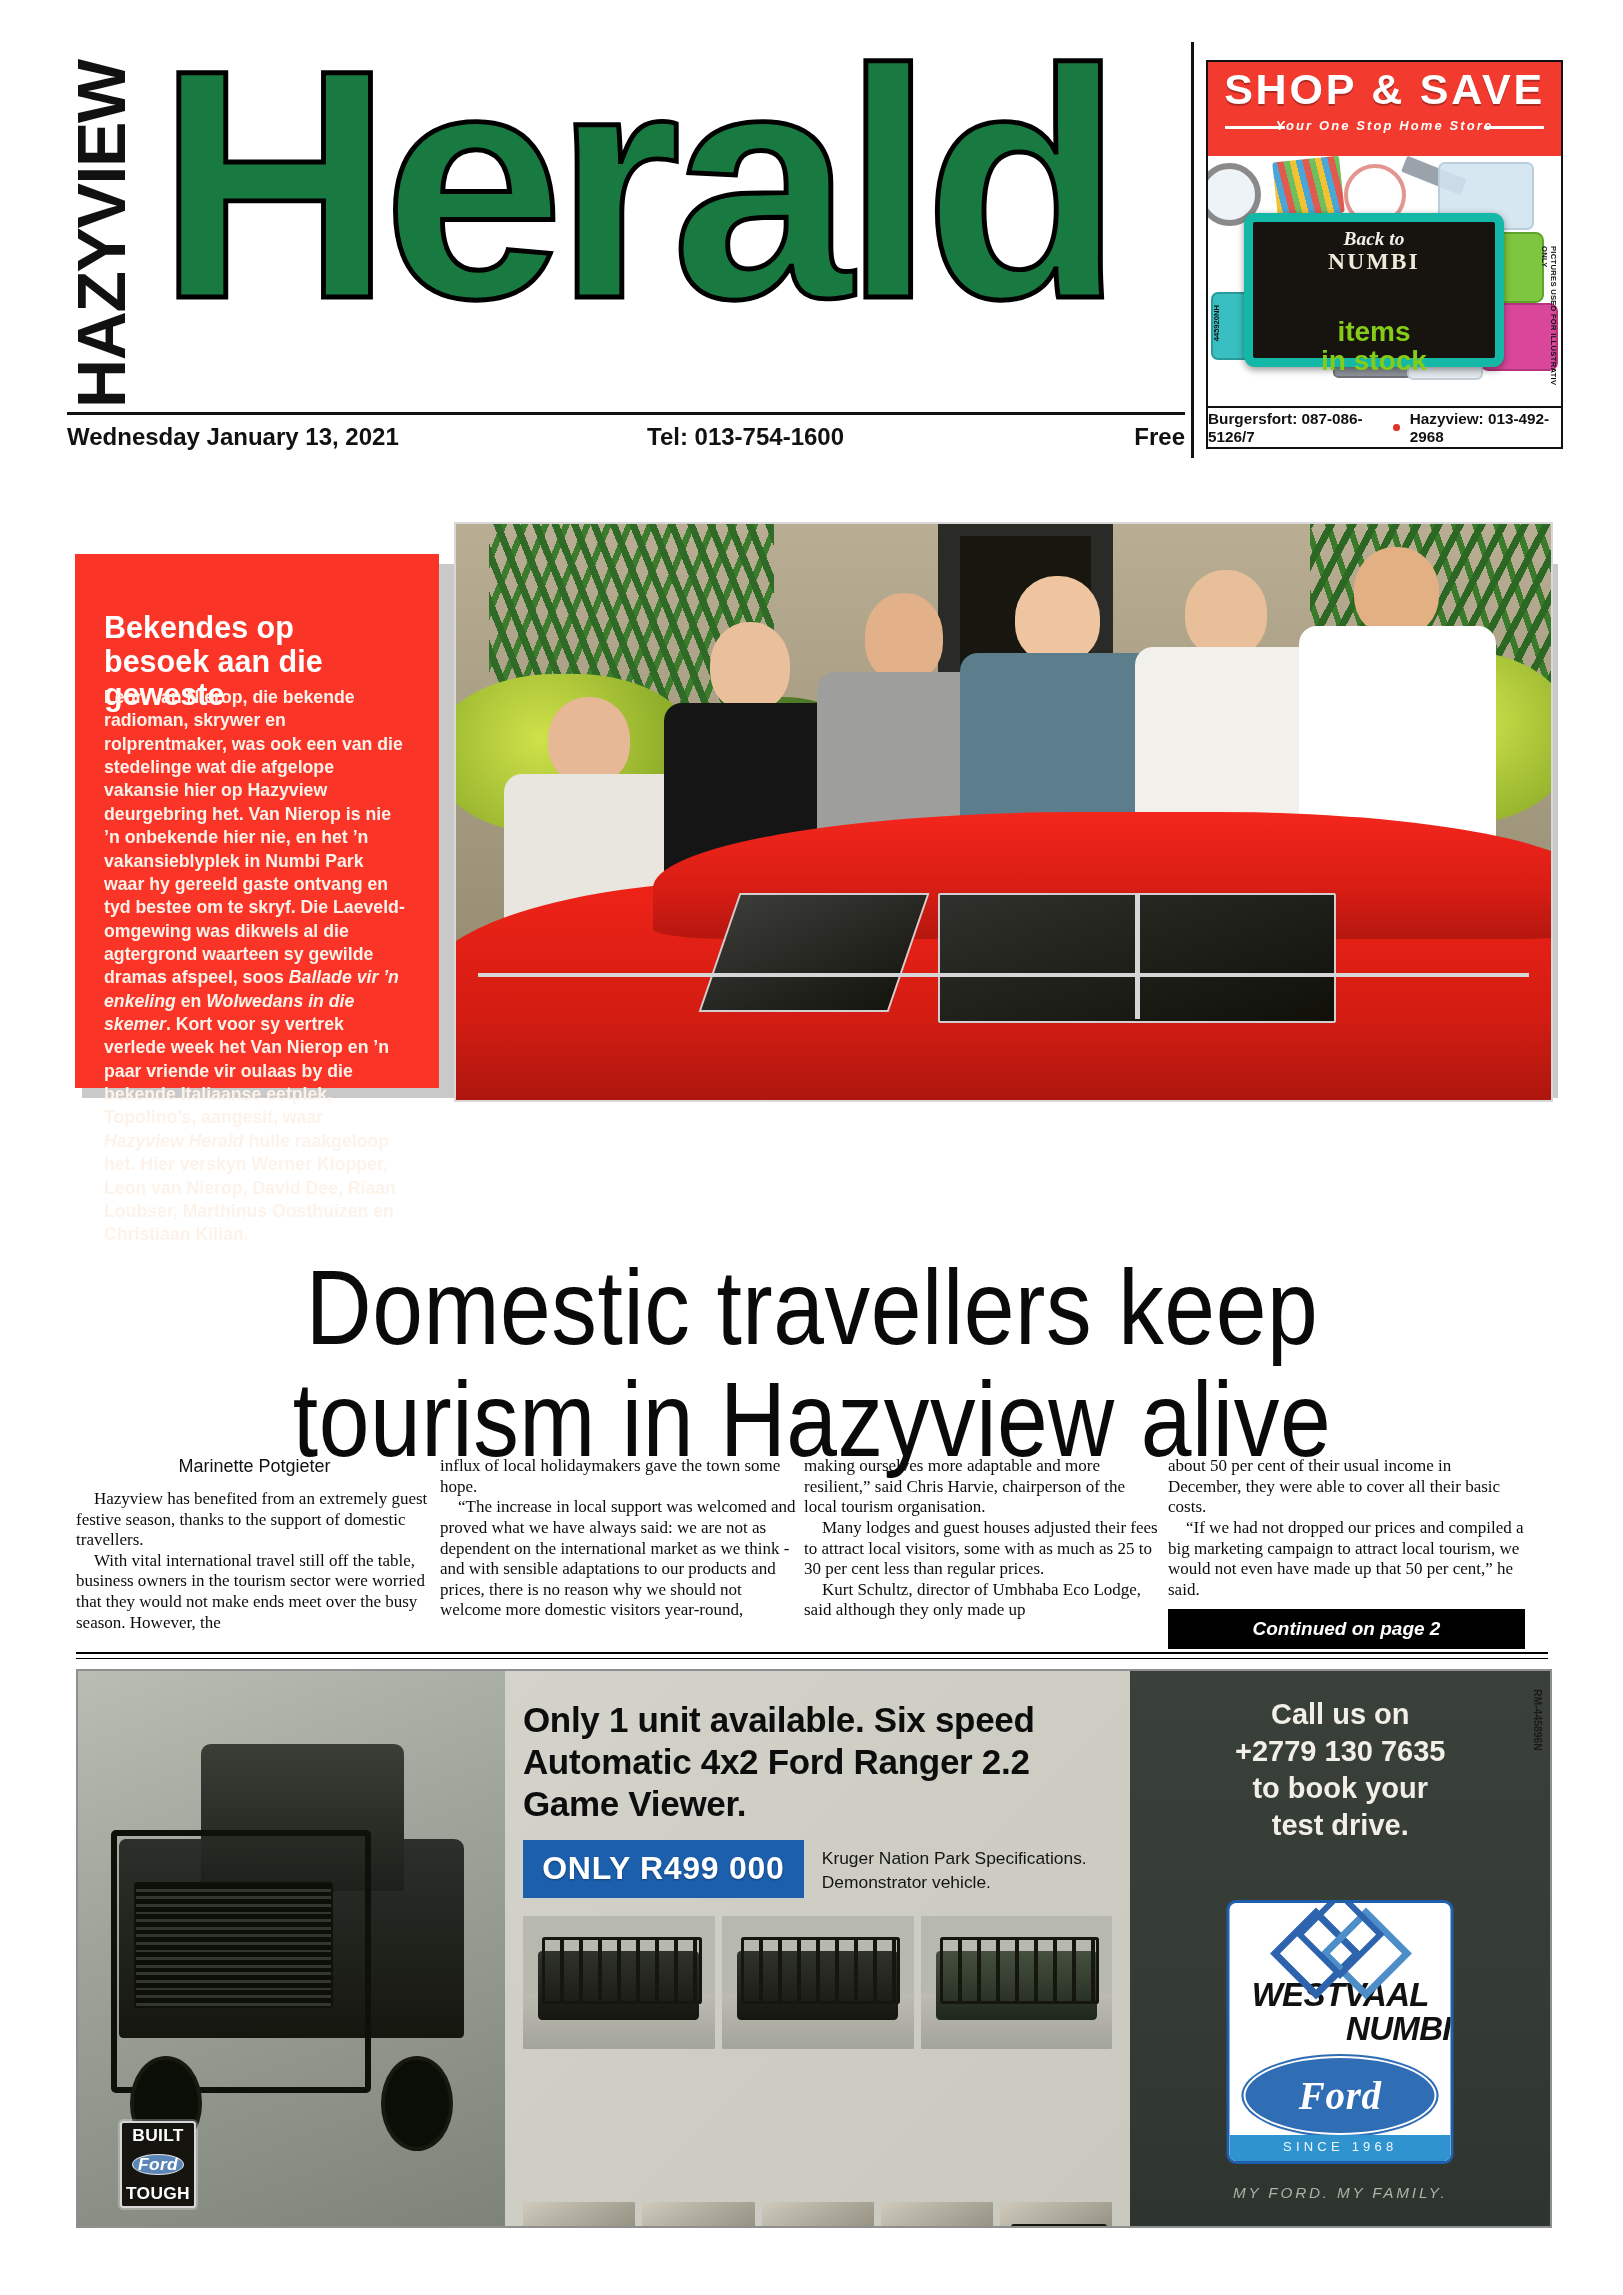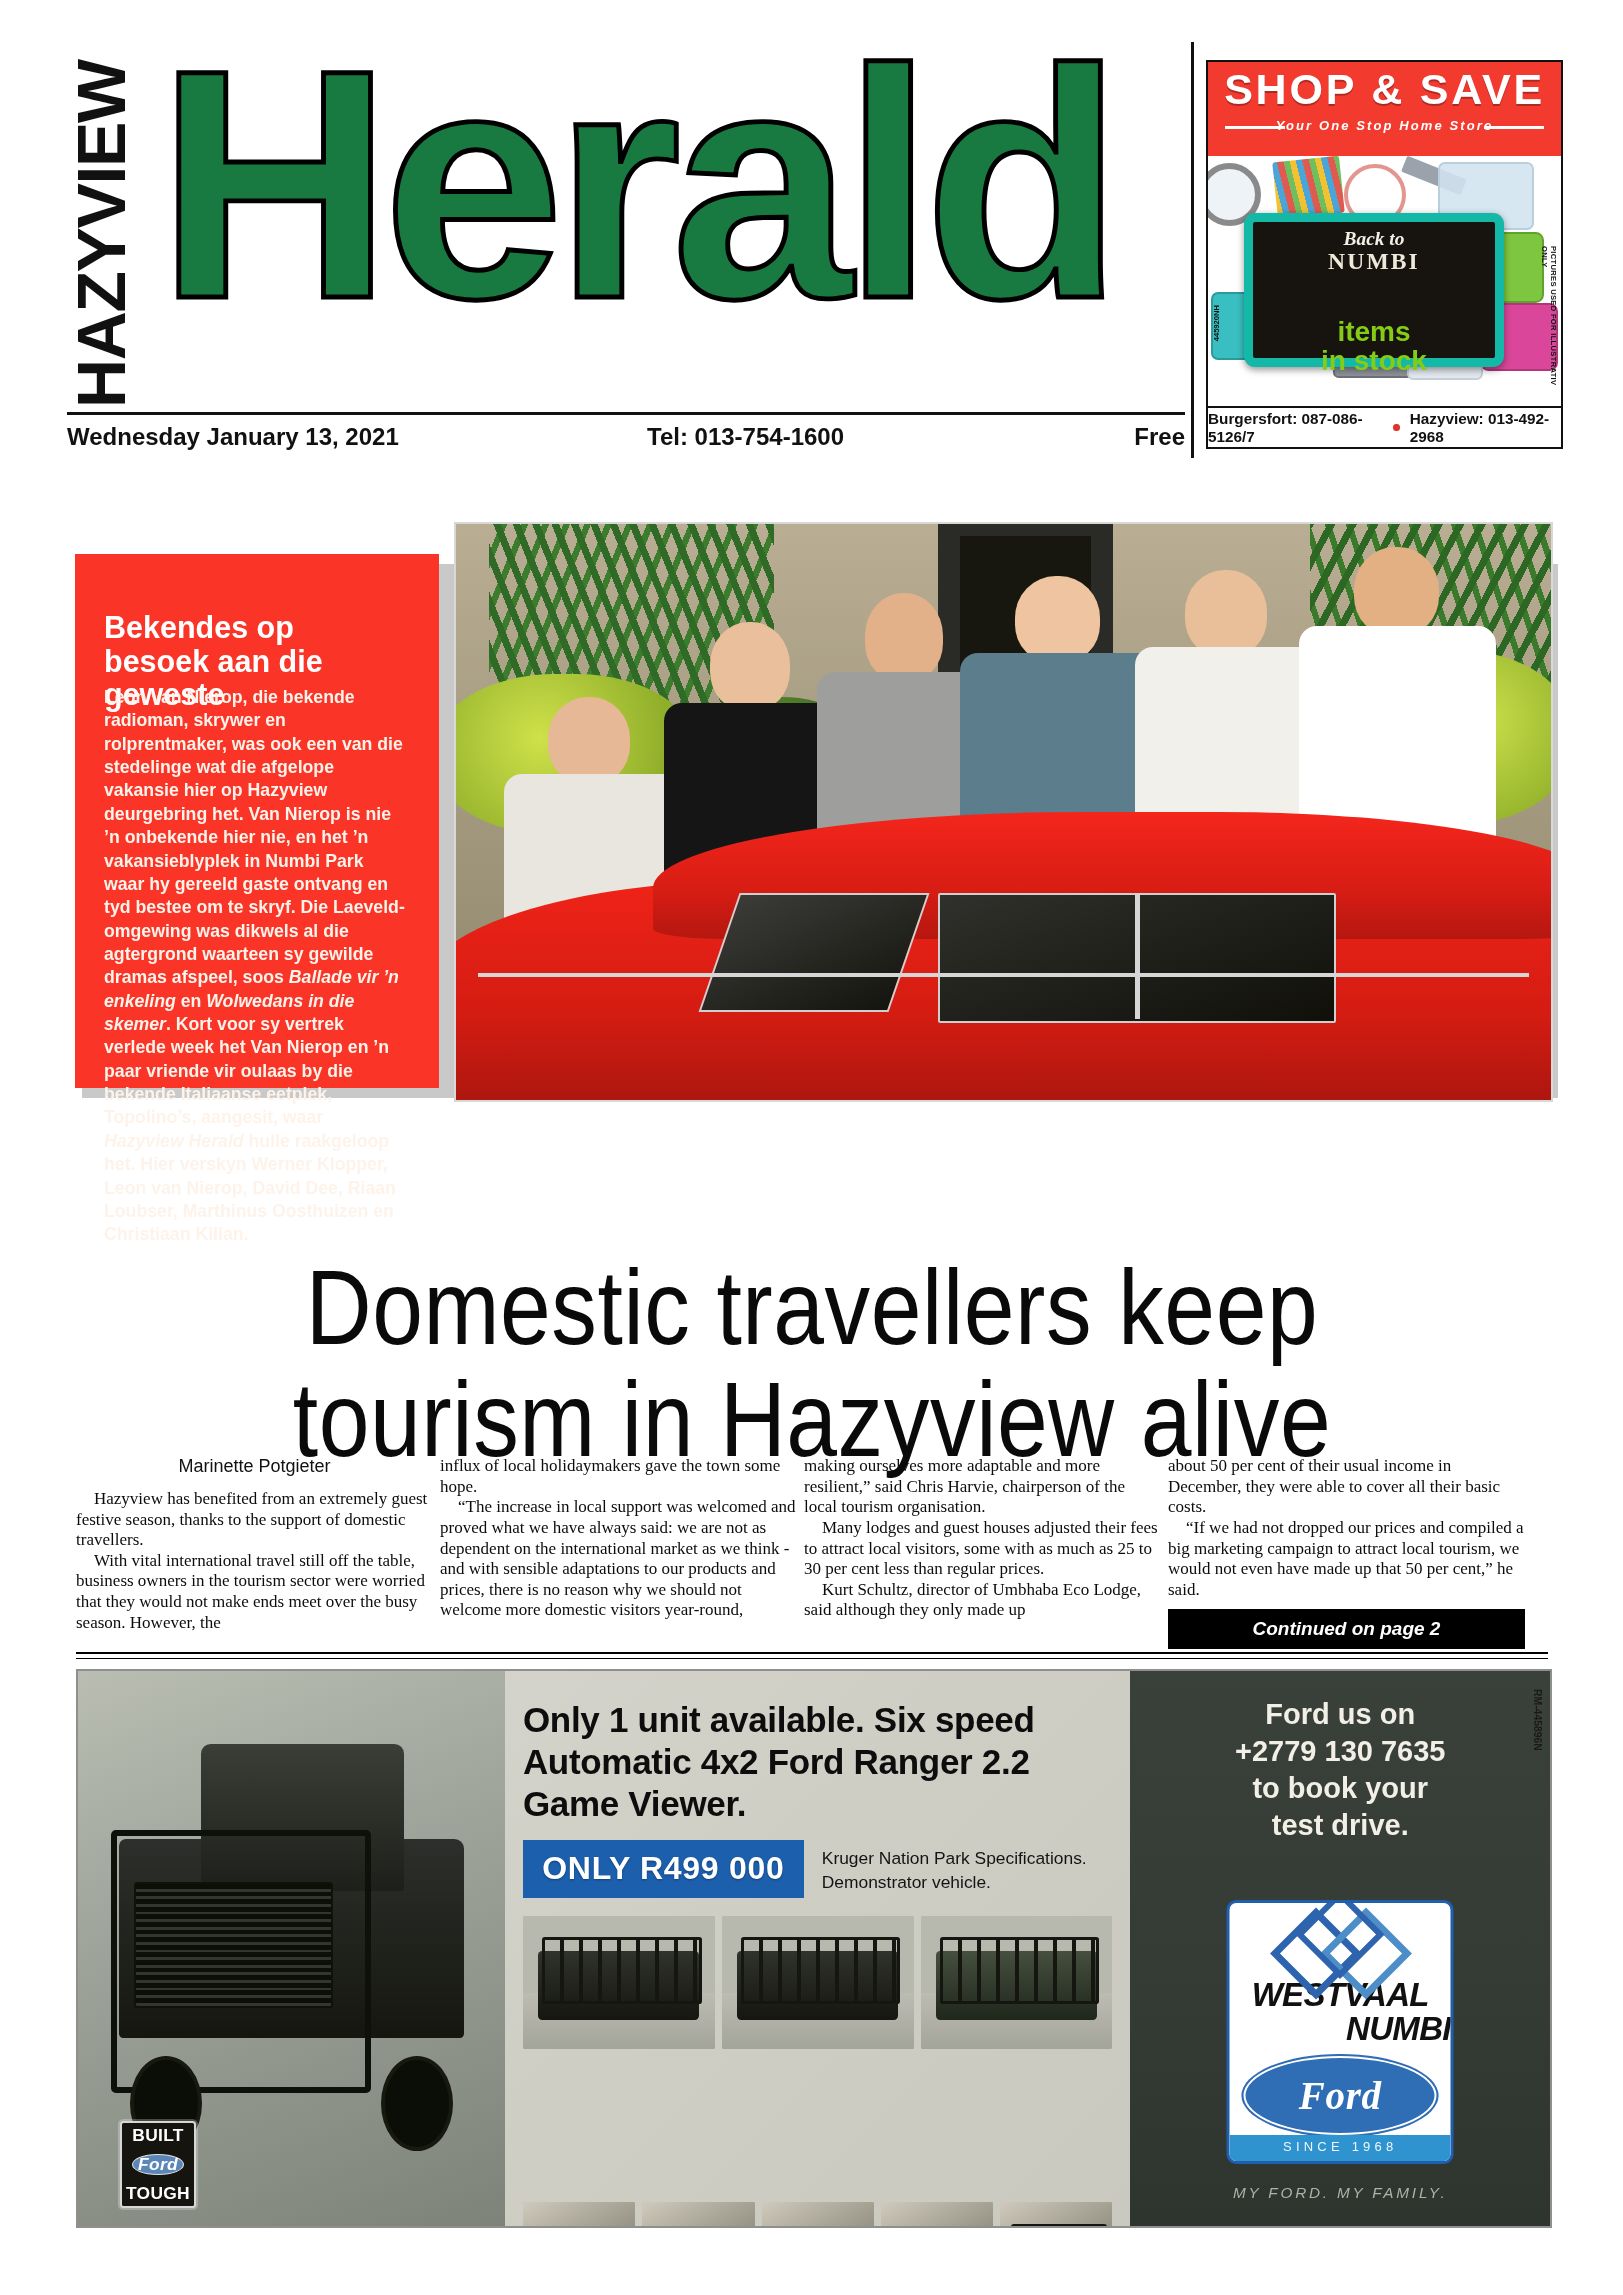--- a/index.html
+++ b/index.html
@@ -407,21 +407,21 @@
         </div>
         <div class="thumb">
           <div class="t-int"></div>
           <div class="t-cage" style="bottom:20%;height:60%;"></div>
         </div>
       </div>
     </div>
 
     <div class="ford-right">
       <div class="call">
-        <div>Ford us on</div>
+        <div>Call us on</div>
         <div>+2779 130 7635</div>
         <div>to book your</div>
         <div>test drive.</div>
       </div>
 
       <div class="wnlogo">
         <div class="diamonds">
           <div class="dmd" style="left:54px;top:7px;"></div>
           <div class="dmd dmd2" style="left:104px;top:7px;"></div>
           <div class="dmd" style="left:79px;top:-11px;border-width:6.2px;"></div>

